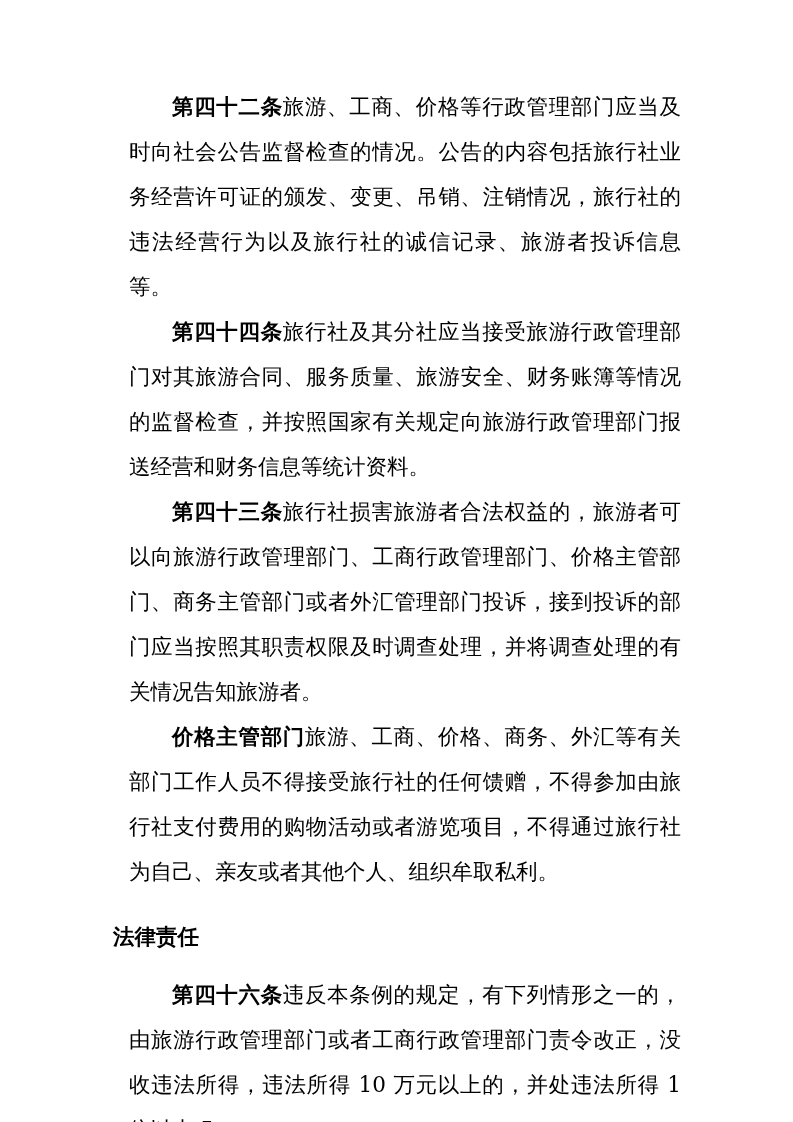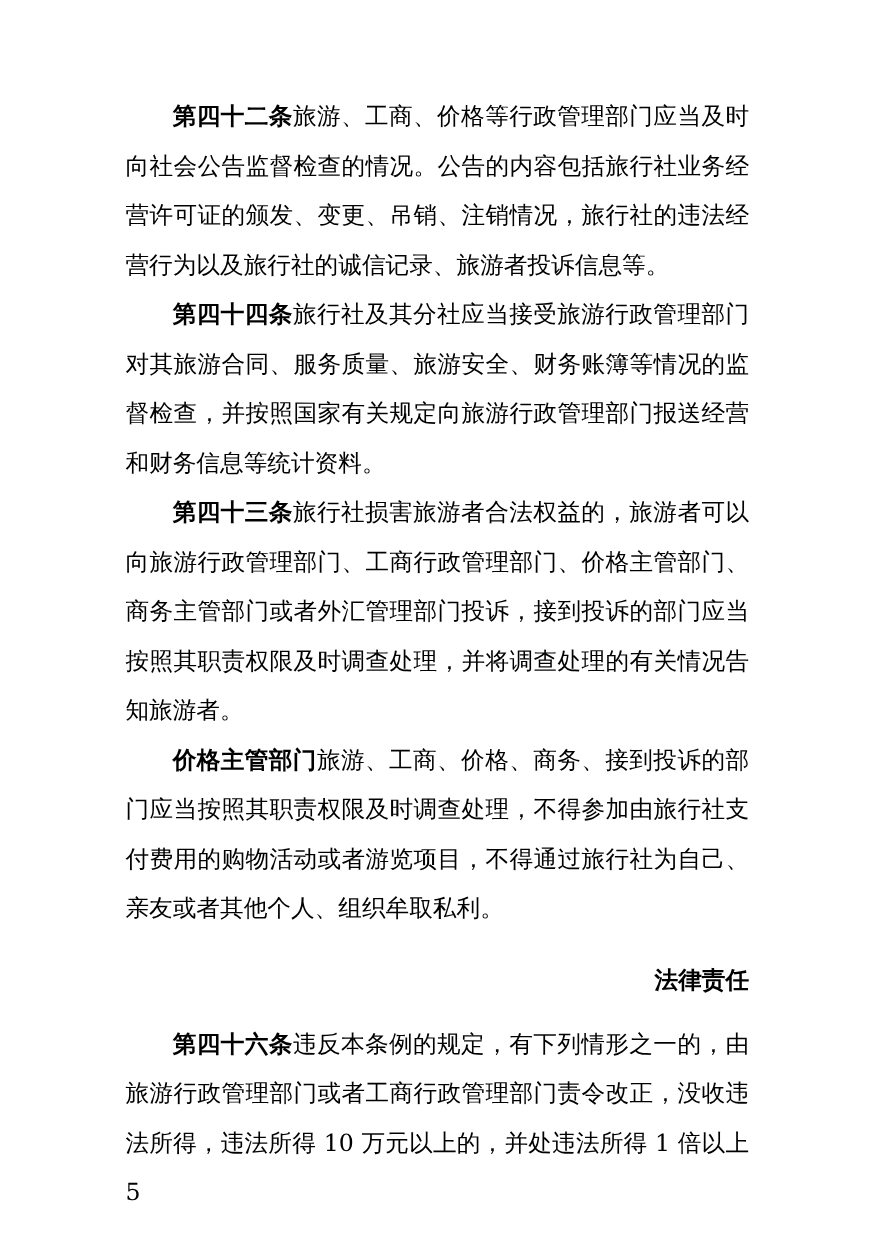--- a/index.html
+++ b/index.html
@@ -23,56 +23,55 @@
     height: 1122px;
     background: #ffffff;
   }
   .content {
     position: absolute;
     left: 113px;
     top: 84px;
     width: 568px;
   }
   p.para {
-    margin: 0 0 0 1px;
+    margin: 0 0 0 16px;
     font-size: 21.5px;
     line-height: 45px;
     text-align: justify;
     text-justify: inter-ideograph;
     text-indent: 2em;
     font-family: "DejaVu Serif", "Liberation Serif", serif;
     letter-spacing: 0px;
     word-spacing: 0px;
   }
   p.para .lead {
     font-weight: bold;
     font-family: "DejaVu Sans", "Liberation Sans", sans-serif;
   }
   h2.section-heading {
     margin: 26px 0 18px 0;
     font-size: 21.5px;
     line-height: 34px;
     font-weight: bold;
     font-family: "DejaVu Sans", "Liberation Sans", sans-serif;
     text-indent: 0;
-    text-align: right;
   }
 </style>
 </head>
 <body>
 
 <div class="page">
   <div class="content">
 
     <p class="para"><span class="lead">第四十二条</span><span>旅游、工商、价格等行政管理部门应当及时向社会公告监督检查的情况。公告的内容包括旅行社业务经营许可证的颁发、变更、吊销、注销情况，旅行社的违法经营行为以及旅行社的诚信记录、旅游者投诉信息等。</span></p>
 
     <p class="para"><span class="lead">第四十四条</span><span>旅行社及其分社应当接受旅游行政管理部门对其旅游合同、服务质量、旅游安全、财务账簿等情况的监督检查，并按照国家有关规定向旅游行政管理部门报送经营和财务信息等统计资料。</span></p>
 
     <p class="para"><span class="lead">第四十三条</span><span>旅行社损害旅游者合法权益的，旅游者可以向旅游行政管理部门、工商行政管理部门、价格主管部门、商务主管部门或者外汇管理部门投诉，接到投诉的部门应当按照其职责权限及时调查处理，并将调查处理的有关情况告知旅游者。</span></p>
 
-    <p class="para"><span class="lead">价格主管部门</span><span>旅游、工商、价格、商务、接到投诉的部门应当按照其职责权限及时调查处理，不得参加由旅行社支付费用的购物活动或者游览项目，不得通过旅行社为自己、亲友或者其他个人、组织牟取私利。</span></p>
+    <p class="para"><span class="lead">价格主管部门</span><span>旅游、工商、价格、商务、外汇等有关部门工作人员不得接受旅行社的任何馈赠，不得参加由旅行社支付费用的购物活动或者游览项目，不得通过旅行社为自己、亲友或者其他个人、组织牟取私利。</span></p>
 
     <h2 class="section-heading">法律责任</h2>
 
     <p class="para"><span class="lead">第四十六条</span><span>违反本条例的规定，有下列情形之一的，由旅游行政管理部门或者工商行政管理部门责令改正，没收违法所得，违法所得 10 万元以上的，并处违法所得 1 倍以上 5</span></p>
 
   </div>
 </div>
 
 </body></html>

